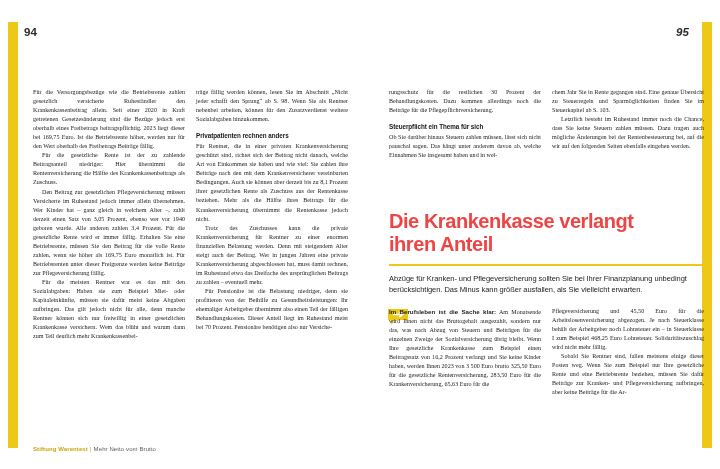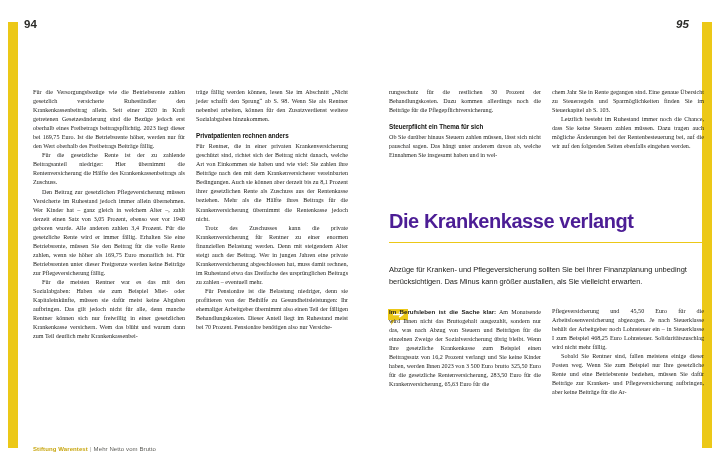--- a/index.html
+++ b/index.html
@@ -28,21 +28,21 @@
     width: 10px;
     height: 426px;
     background: #ecc817;
   }
   .edge-bar.left  { left: 8px; }
   .edge-bar.right { left: 702px; }
 
   
   .folio {
     position: absolute;
-    top: 18px;
+    top: 26px;
     font-family: "Liberation Sans", sans-serif;
     font-weight: bold;
     font-size: 11.5px;
     color: #2b2b28;
     letter-spacing: 0.2px;
   }
   .folio.left  { left: 24px; }
   .folio.right { left: 676px; font-style: italic; }
 
   
@@ -87,35 +87,35 @@
     left: 389px;
     top: 210px;
     width: 315px;
   }
   .headline {
     font-family: "Liberation Sans", sans-serif;
     font-weight: bold;
     font-size: 20px;
     line-height: 22.5px;
     letter-spacing: -0.45px;
-    color: #4c1d95;
+    color: #ef4444;
     margin: 0;
   }
   .headline-rule {
     margin-top: 9px;
     width: 315px;
     height: 1.6px;
     background: #ecc817;
   }
   .standfirst {
     font-family: "Liberation Sans", sans-serif;
     font-size: 7.5px;
     line-height: 11.4px;
     color: #232320;
-    margin-top: 21px;
+    margin-top: 7px;
     letter-spacing: -0.05px;
   }
 
   
   .arrow-marker {
     position: absolute;
     left: 388px;
     top: 309px;
     width: 22px;
     height: 17px;
@@ -178,20 +178,21 @@
   </div>
 
   <div class="col col4">
     <p class="no-indent">chem Jahr Sie in Rente gegangen sind. Eine genaue Übersicht zu Steuerregeln und Sparmöglichkeiten finden Sie im Steuerkapitel ab S. 103.</p>
     <p>Letztlich besteht im Ruhestand immer noch die Chance, dass Sie keine Steuern zahlen müssen. Dazu tragen auch mögliche Änderungen bei der Rentenbesteuerung bei, auf die wir auf den folgenden Seiten ebenfalls eingehen werden.</p>
   </div>
 
   <div class="headline-block">
     <h1 class="headline">
       <span>Die Krankenkasse verlangt</span><br>
+      <span>ihren Anteil</span>
     </h1>
     <div class="headline-rule"></div>
     <div class="standfirst">Abzüge für Kranken- und Pflegeversicherung sollten Sie bei Ihrer Finanzplanung unbedingt berücksichtigen. Das Minus kann größer ausfallen, als Sie vielleicht erwarten.</div>
   </div>
 
   <div class="arrow-marker">
     <svg width="22" height="17" viewBox="0 0 22 17" xmlns="http://www.w3.org/2000/svg">
       <path d="M0 0 H20 V11 H7 L3 16 L3.6 11 H0 Z" fill="#ecc817"></path>
       <path d="M5 5.5 H13" stroke="#ffffff" stroke-width="1.6" fill="none"></path>
       <path d="M11.2 3 L14.6 5.5 L11.2 8" stroke="#ffffff" stroke-width="1.6" fill="none" stroke-linejoin="miter"></path>

